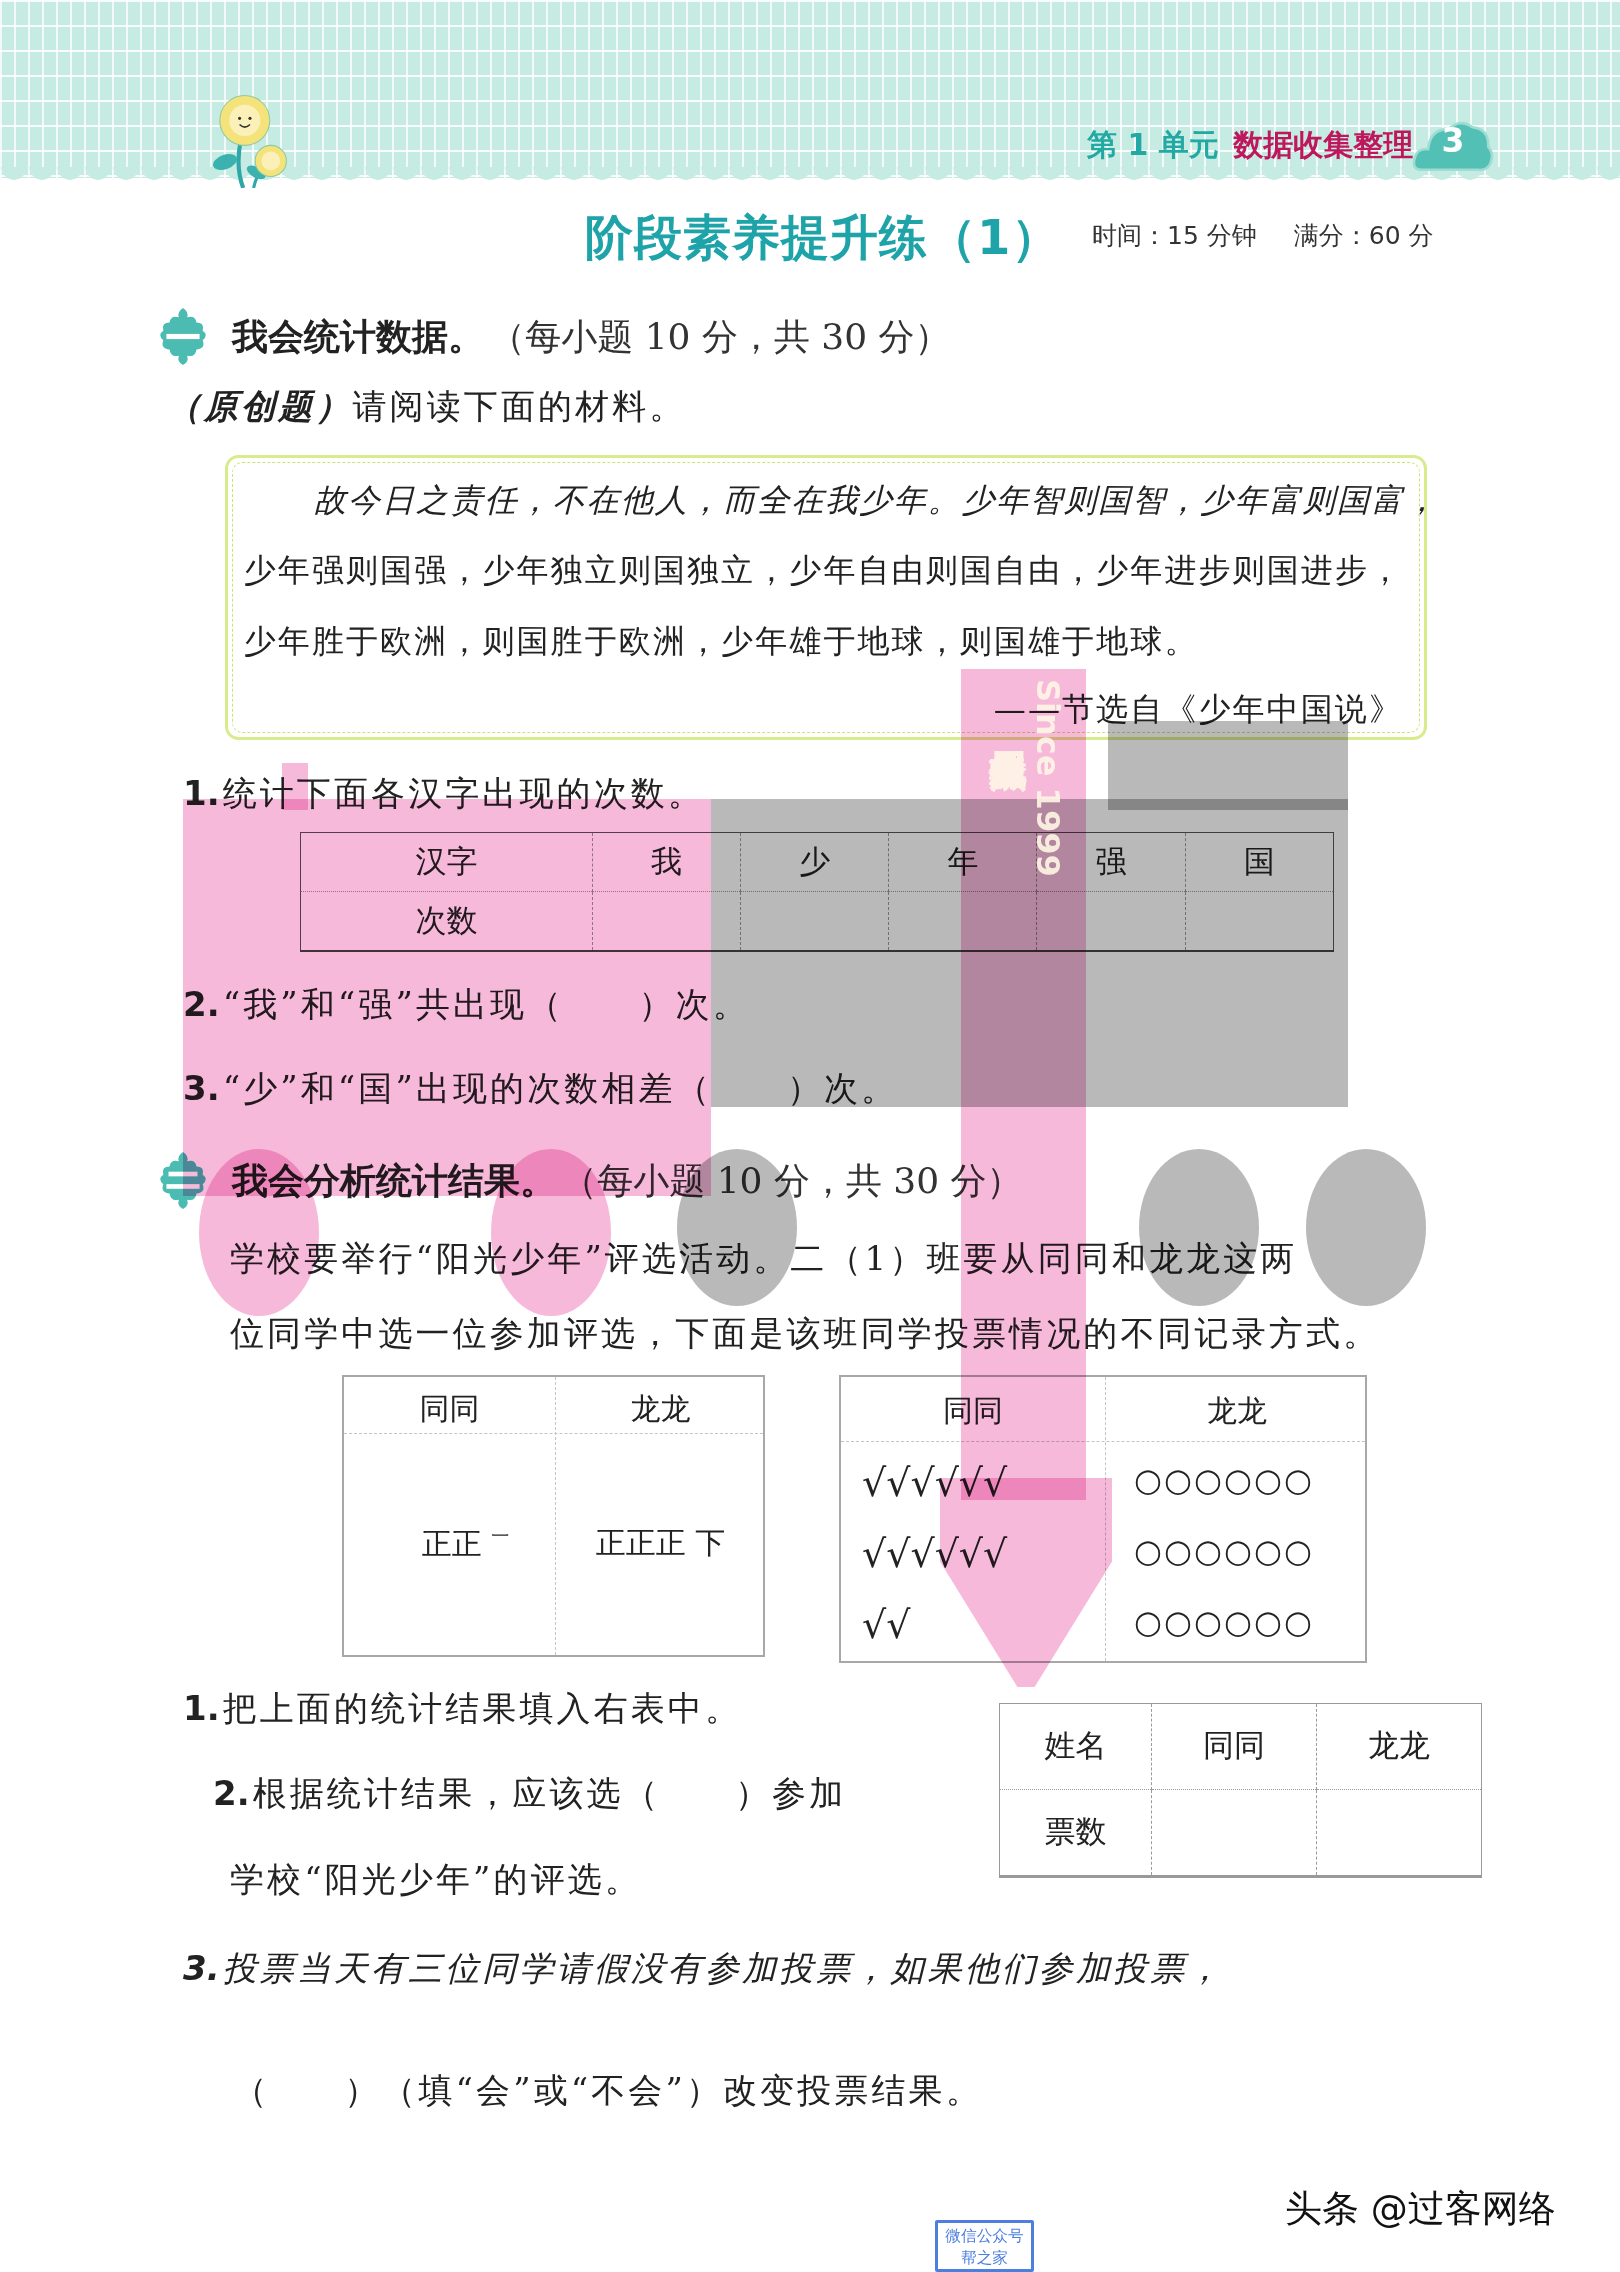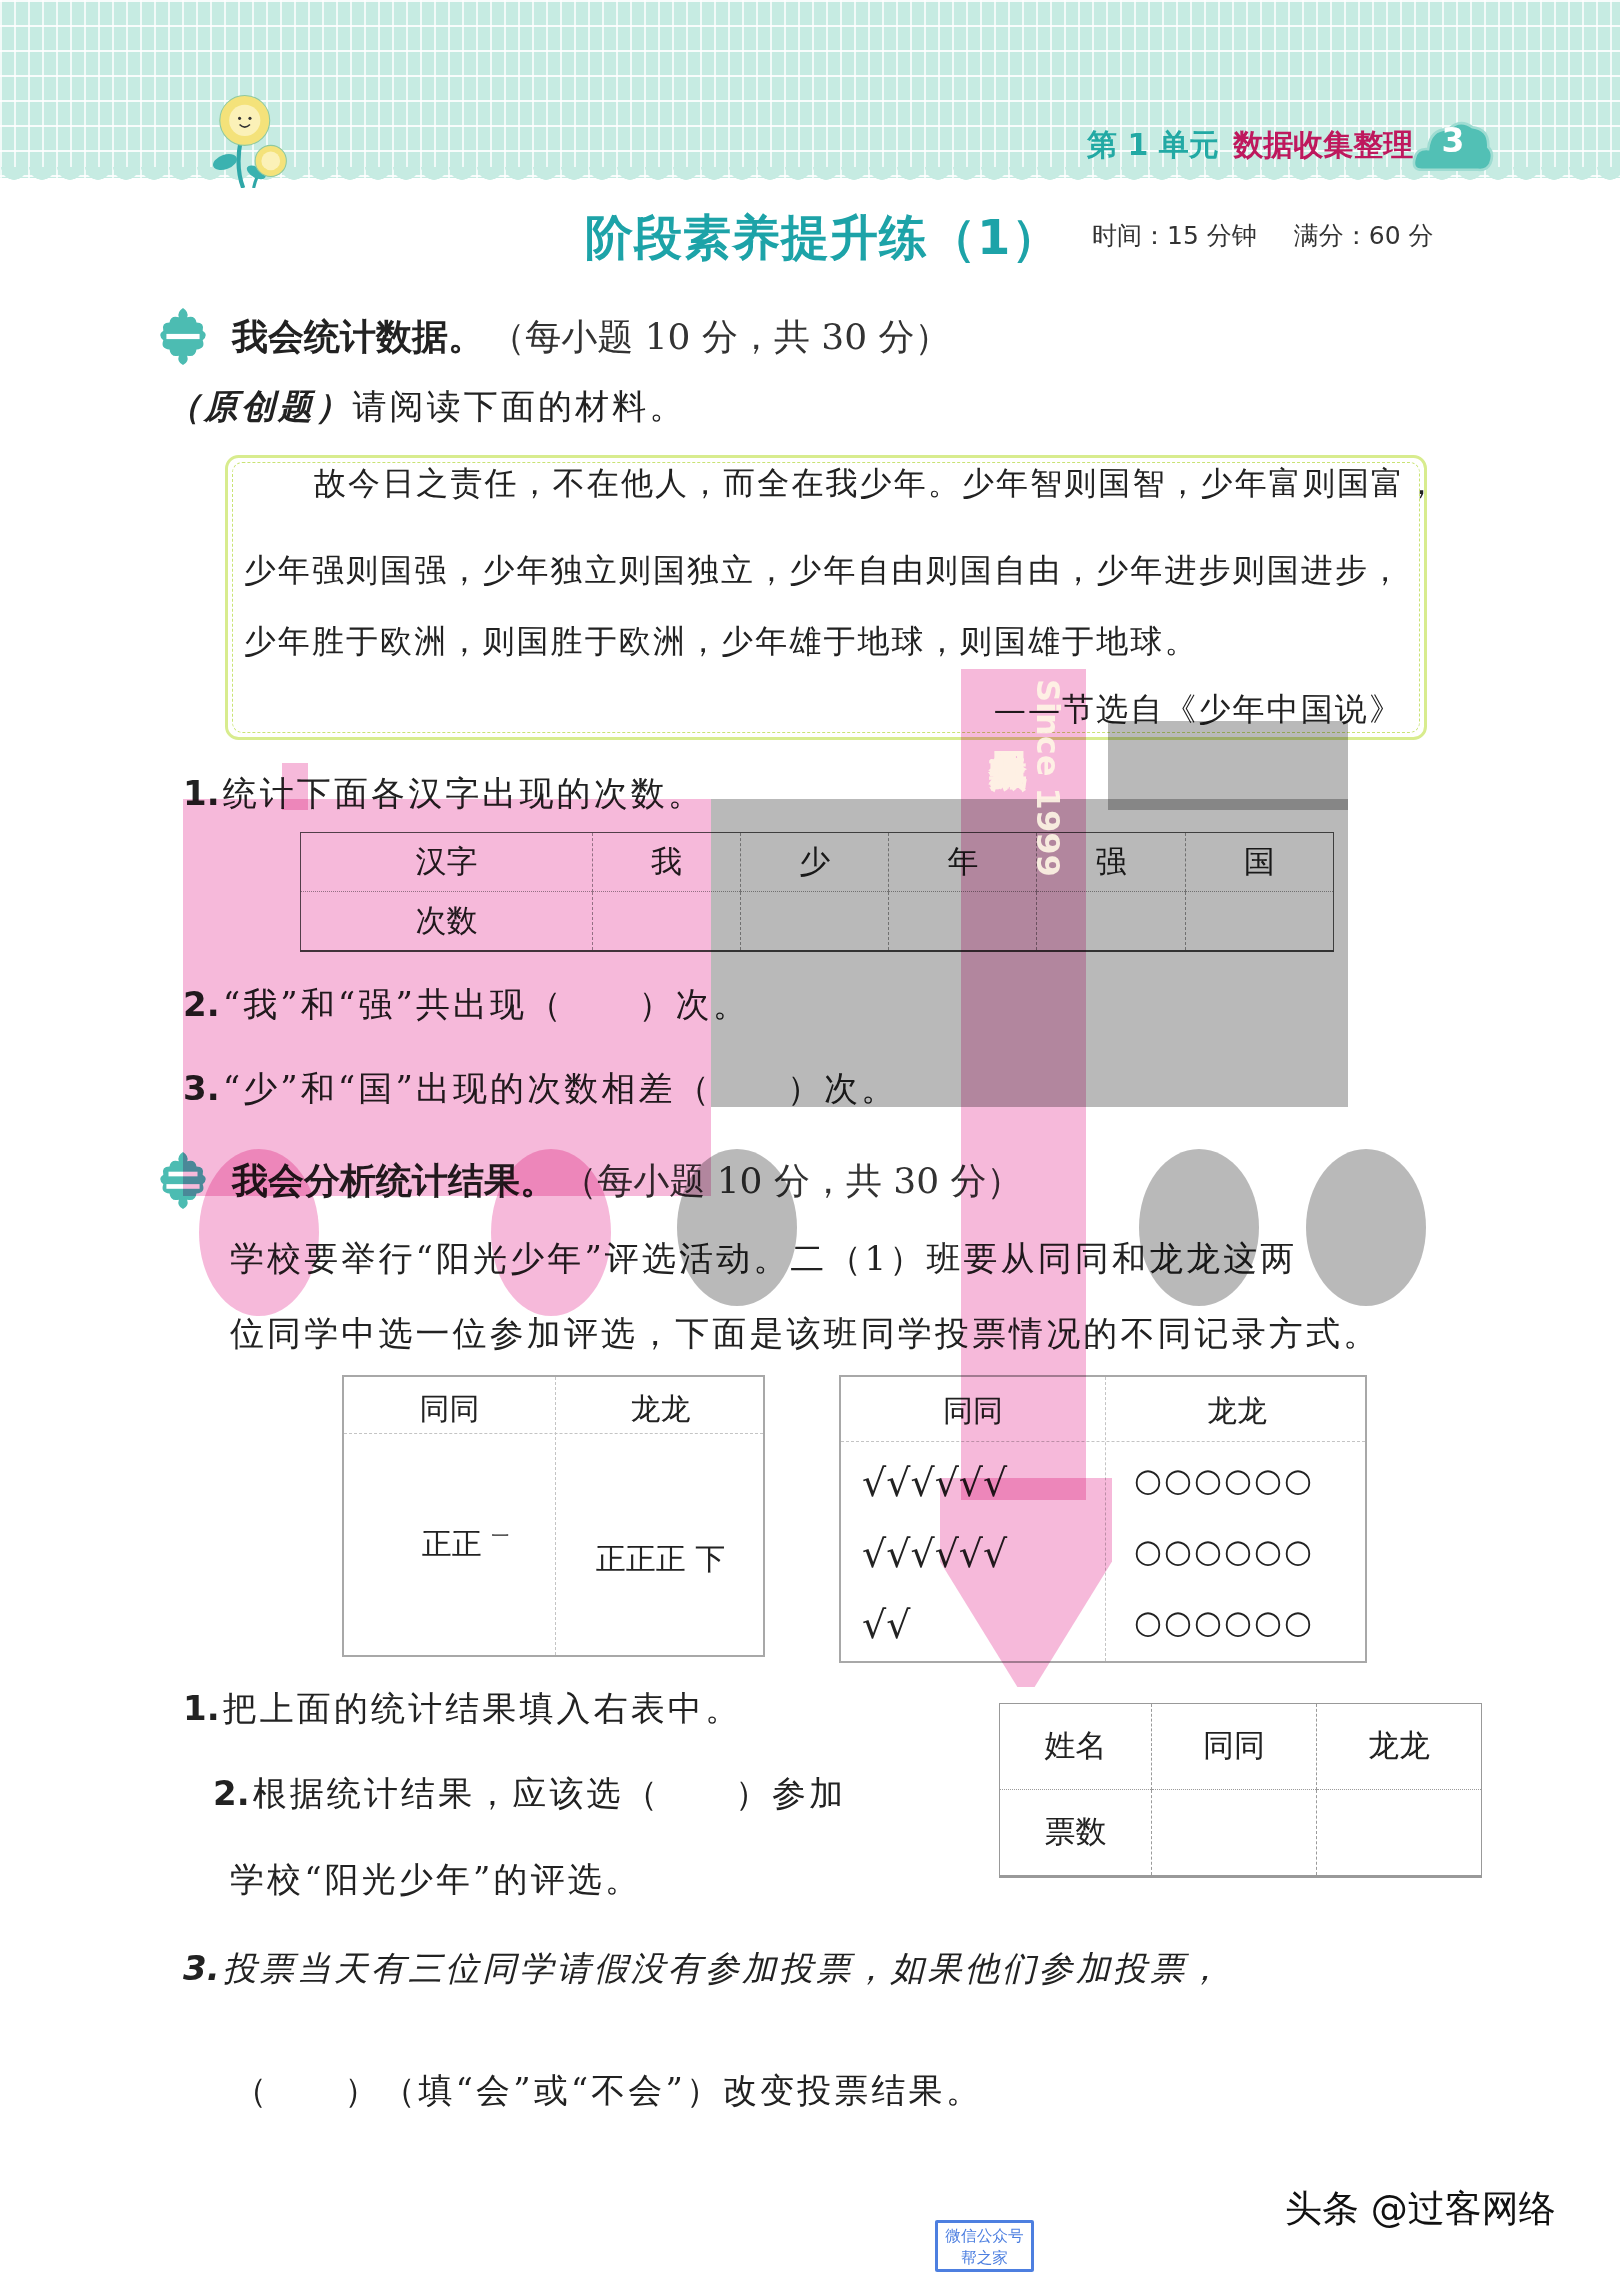--- a/index.html
+++ b/index.html
@@ -131,21 +131,21 @@
 </svg>
 <div class="section-head" style="left:232px;top:313px;">
   <span class="title">我会统计数据。</span>
   <span class="score">（每小题 10 分，共 30 分）</span>
 </div>
 <div class="line" style="left:167px;top:384px;">
   <span style="font-style:italic;font-weight:bold;">（原创题）</span><span>请阅读下面的材料。</span>
 </div>
 
 <div class="passage-box">
-  <div class="passage-line" style="left:86px;top:4px;">故今日之责任，不在他人，而全在我少年。少年智则国智，少年富则国富，</div>
+  <div class="passage-line" style="left:86px;top:21px;font-style:italic;">故今日之责任，不在他人，而全在我少年。少年智则国智，少年富则国富，</div>
   <div class="passage-line" style="left:15.7px;top:91px;">少年强则国强，少年独立则国独立，少年自由则国自由，少年进步则国进步，</div>
   <div class="passage-line" style="left:15.7px;top:162px;">少年胜于欧洲，则国胜于欧洲，少年雄于地球，则国雄于地球。</div>
   <div class="passage-line" style="right:21px;top:230px;">——节选自《少年中国说》</div>
 </div>
 
 <div class="line" style="left:183px;top:771px;">
   <span class="qnum">1.</span><span>统计下面各汉字出现的次数。</span>
 </div>
 
 <table class="grid" style="left:300px;top:832px;width:1034px;height:120px;border-top:1.6px solid #555;border-bottom:2.6px solid #444;border-left:1px solid #555;border-right:1px solid #555;">
@@ -187,21 +187,21 @@
 </div>
 <div class="line" style="left:230px;top:1236px;">学校要举行“阳光少年”评选活动。二（1）班要从同同和龙龙这两</div>
 <div class="line" style="left:230px;top:1311px;">位同学中选一位参加评选，下面是该班同学投票情况的不同记录方式。</div>
 
 <div class="tally-table" style="left:342px;top:1375px;width:423px;height:282px;">
   <div class="hdr"></div>
   <div class="vdiv" style="left:211px;"></div>
   <div class="cell" style="left:0;width:211px;top:11.5px;">同同</div>
   <div class="cell" style="left:211px;width:211px;top:11.5px;">龙龙</div>
   <div class="cell" style="left:0;width:211px;top:147px;padding-left:44px;">正正 ㆒</div>
-  <div class="cell" style="left:211px;width:211px;top:162px;">正正正 下</div>
+  <div class="cell" style="left:211px;width:211px;top:146px;">正正正 下</div>
 </div>
 
 <div class="tally-table" style="left:839px;top:1375px;width:528px;height:288px;">
   <div class="hdr" style="height:65px;"></div>
   <div class="vdiv" style="left:264px;"></div>
   <div class="cell" style="left:0;width:264px;top:13.6px;">同同</div>
   <div class="cell" style="left:264px;width:264px;top:13.6px;">龙龙</div>
   <div class="cell" style="left:21px;text-align:left;top:84px;font-size:38px;">√√√√√√</div>
   <div class="cell" style="left:293px;text-align:left;top:84px;font-size:32px;letter-spacing:2.1px;">○○○○○○</div>
   <div class="cell" style="left:21px;text-align:left;top:155px;font-size:38px;">√√√√√√</div>

